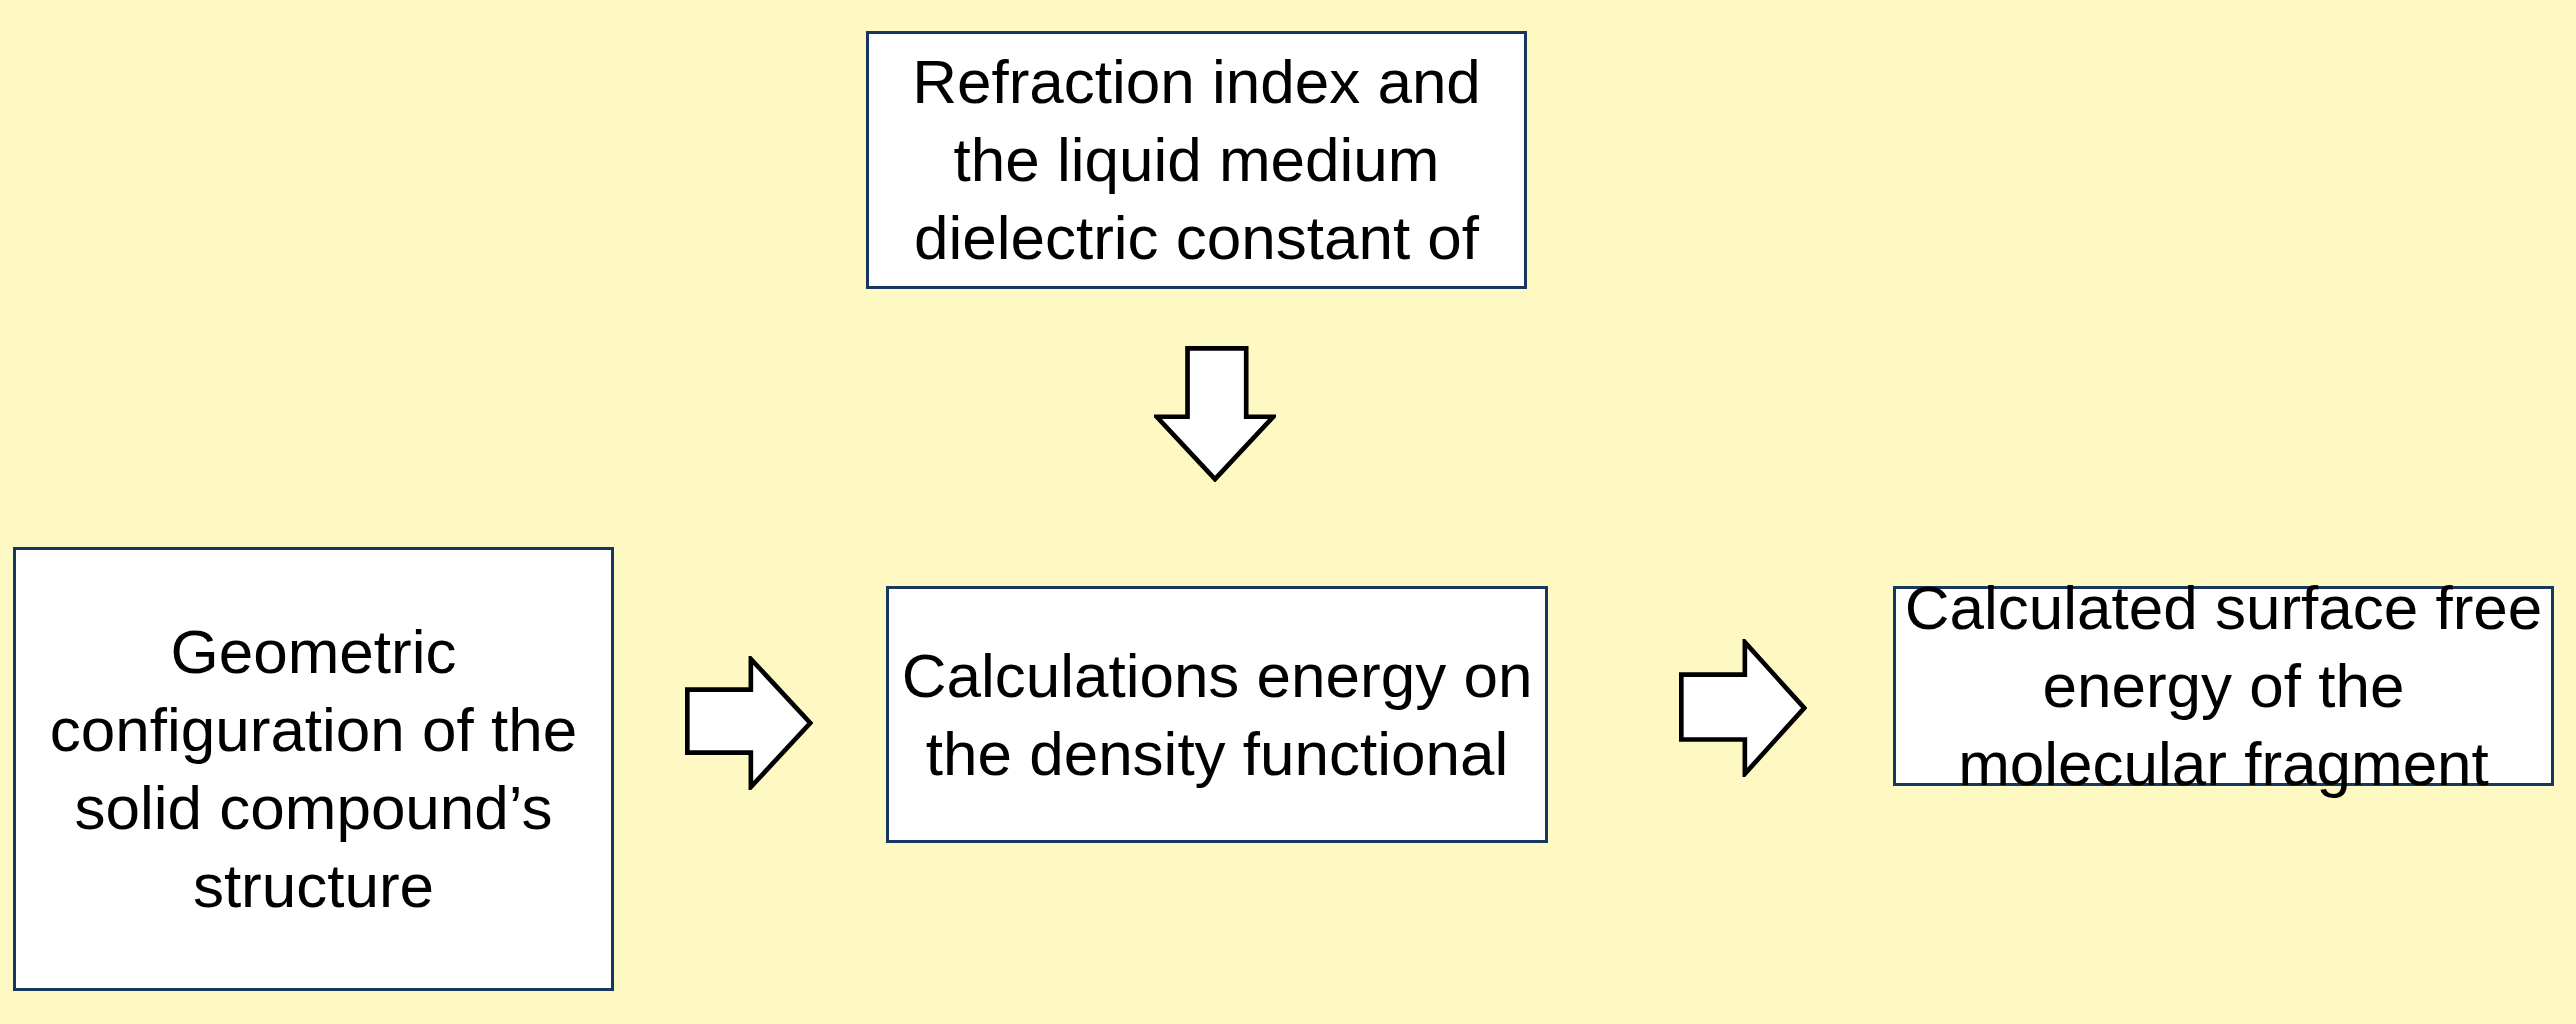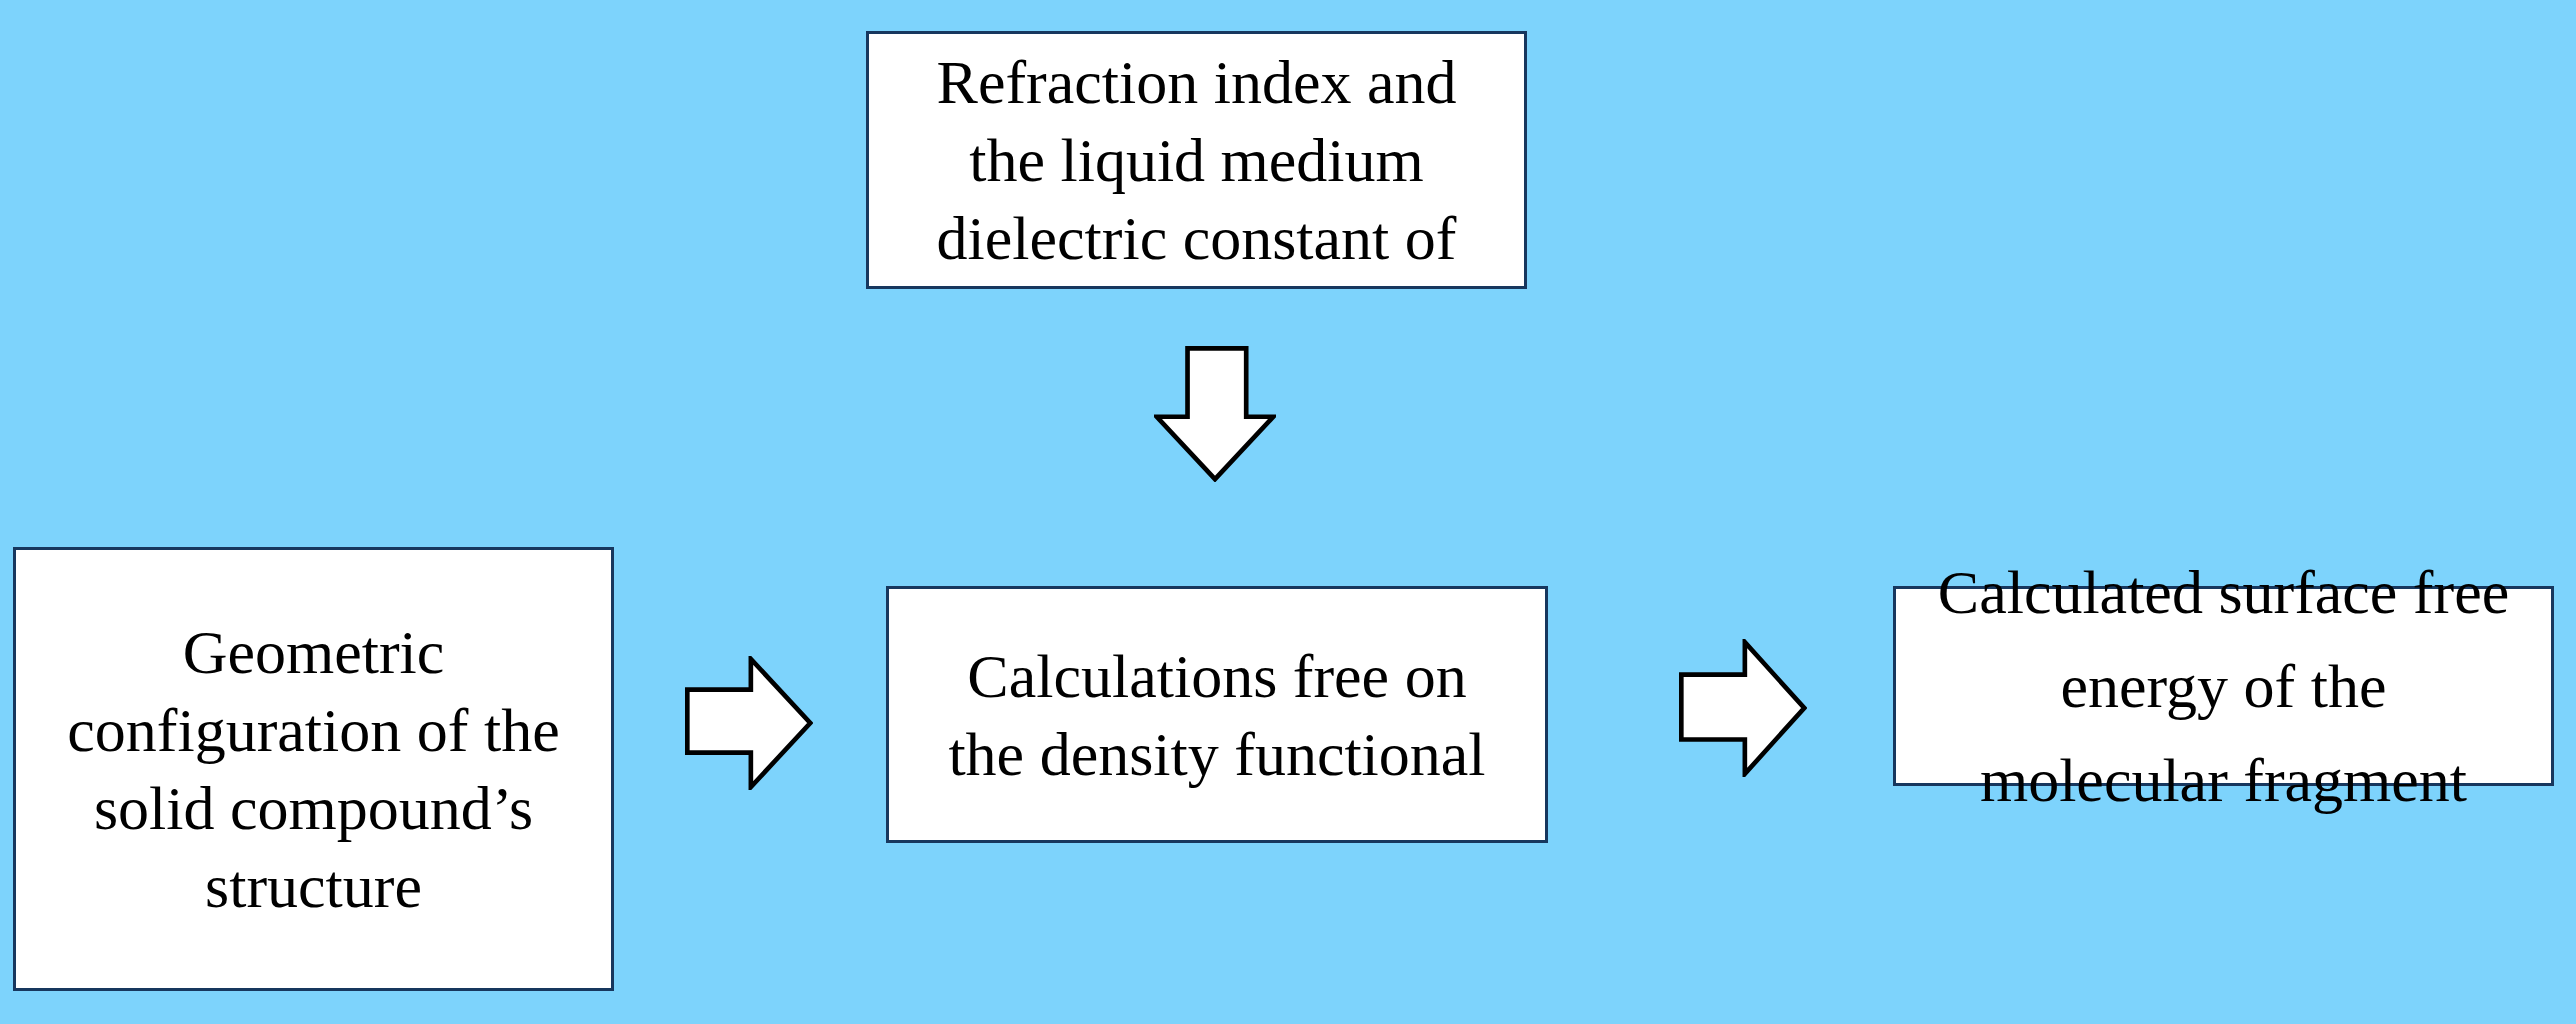--- a/index.html
+++ b/index.html
@@ -4,22 +4,22 @@
 <style>
   html, body {
     margin: 0;
     padding: 0;
     background: #ffffff;
   }
   .canvas {
     position: relative;
     width: 2576px;
     height: 1024px;
-    background: #7dd3fc;
-    font-family: Liberation Serif, serif;
+    background: #fef9c3;
+    font-family: Liberation Sans, sans-serif;
     color: #000000;
     overflow: hidden;
   }
   .node {
     position: absolute;
     box-sizing: border-box;
     border: 3.7px solid #17375e;
     background: #ffffff;
     display: flex;
     flex-direction: column;
@@ -28,21 +28,21 @@
     text-align: center;
     font-size: 62px;
     line-height: 78px;
     color: #000000;
   }
   .node span { display: block; white-space: nowrap; }
 
   .node-liquid  { left: 866px;  top: 31px;  width: 661px; height: 258px; }
   .node-geom    { left: 13px;   top: 547px; width: 601px; height: 444px; }
   .node-dft     { left: 886px;  top: 586px; width: 662px; height: 257px; }
-  .node-sfe     { left: 1893px; top: 586px; width: 661px; height: 200px; gap: 16px; }
+  .node-sfe     { left: 1893px; top: 586px; width: 661px; height: 200px; }
 
   .arrow { position: absolute; }
   .arrow svg { display: block; }
   .arrow-down   { left: 1154px; top: 346px; width: 122px; height: 136px; }
   .arrow-right1 { left: 685px;  top: 656px; width: 128px; height: 134px; }
   .arrow-right2 { left: 1679px; top: 639px; width: 128px; height: 138px; }
 </style>
 </head>
 <body>
 
@@ -67,21 +67,21 @@
     <span>structure</span>
   </div>
 
   <div class="arrow arrow-right1">
     <svg width="128" height="134" viewBox="0 0 138 144" xmlns="http://www.w3.org/2000/svg">
       <polygon points="2.5,36 71,36 71,3 135,72 71,141 71,104 2.5,104" fill="#ffffff" stroke="#000000" stroke-width="5" stroke-linejoin="miter"></polygon>
     </svg>
   </div>
 
   <div class="node node-dft">
-    <span>Calculations free on</span>
+    <span>Calculations energy on</span>
     <span>the density functional</span>
   </div>
 
   <div class="arrow arrow-right2">
     <svg width="128" height="138" viewBox="0 0 138 148" xmlns="http://www.w3.org/2000/svg">
       <polygon points="2.5,38 71,38 71,3 135,74 71,145 71,108 2.5,108" fill="#ffffff" stroke="#000000" stroke-width="5" stroke-linejoin="miter"></polygon>
     </svg>
   </div>
 
   <div class="node node-sfe">

